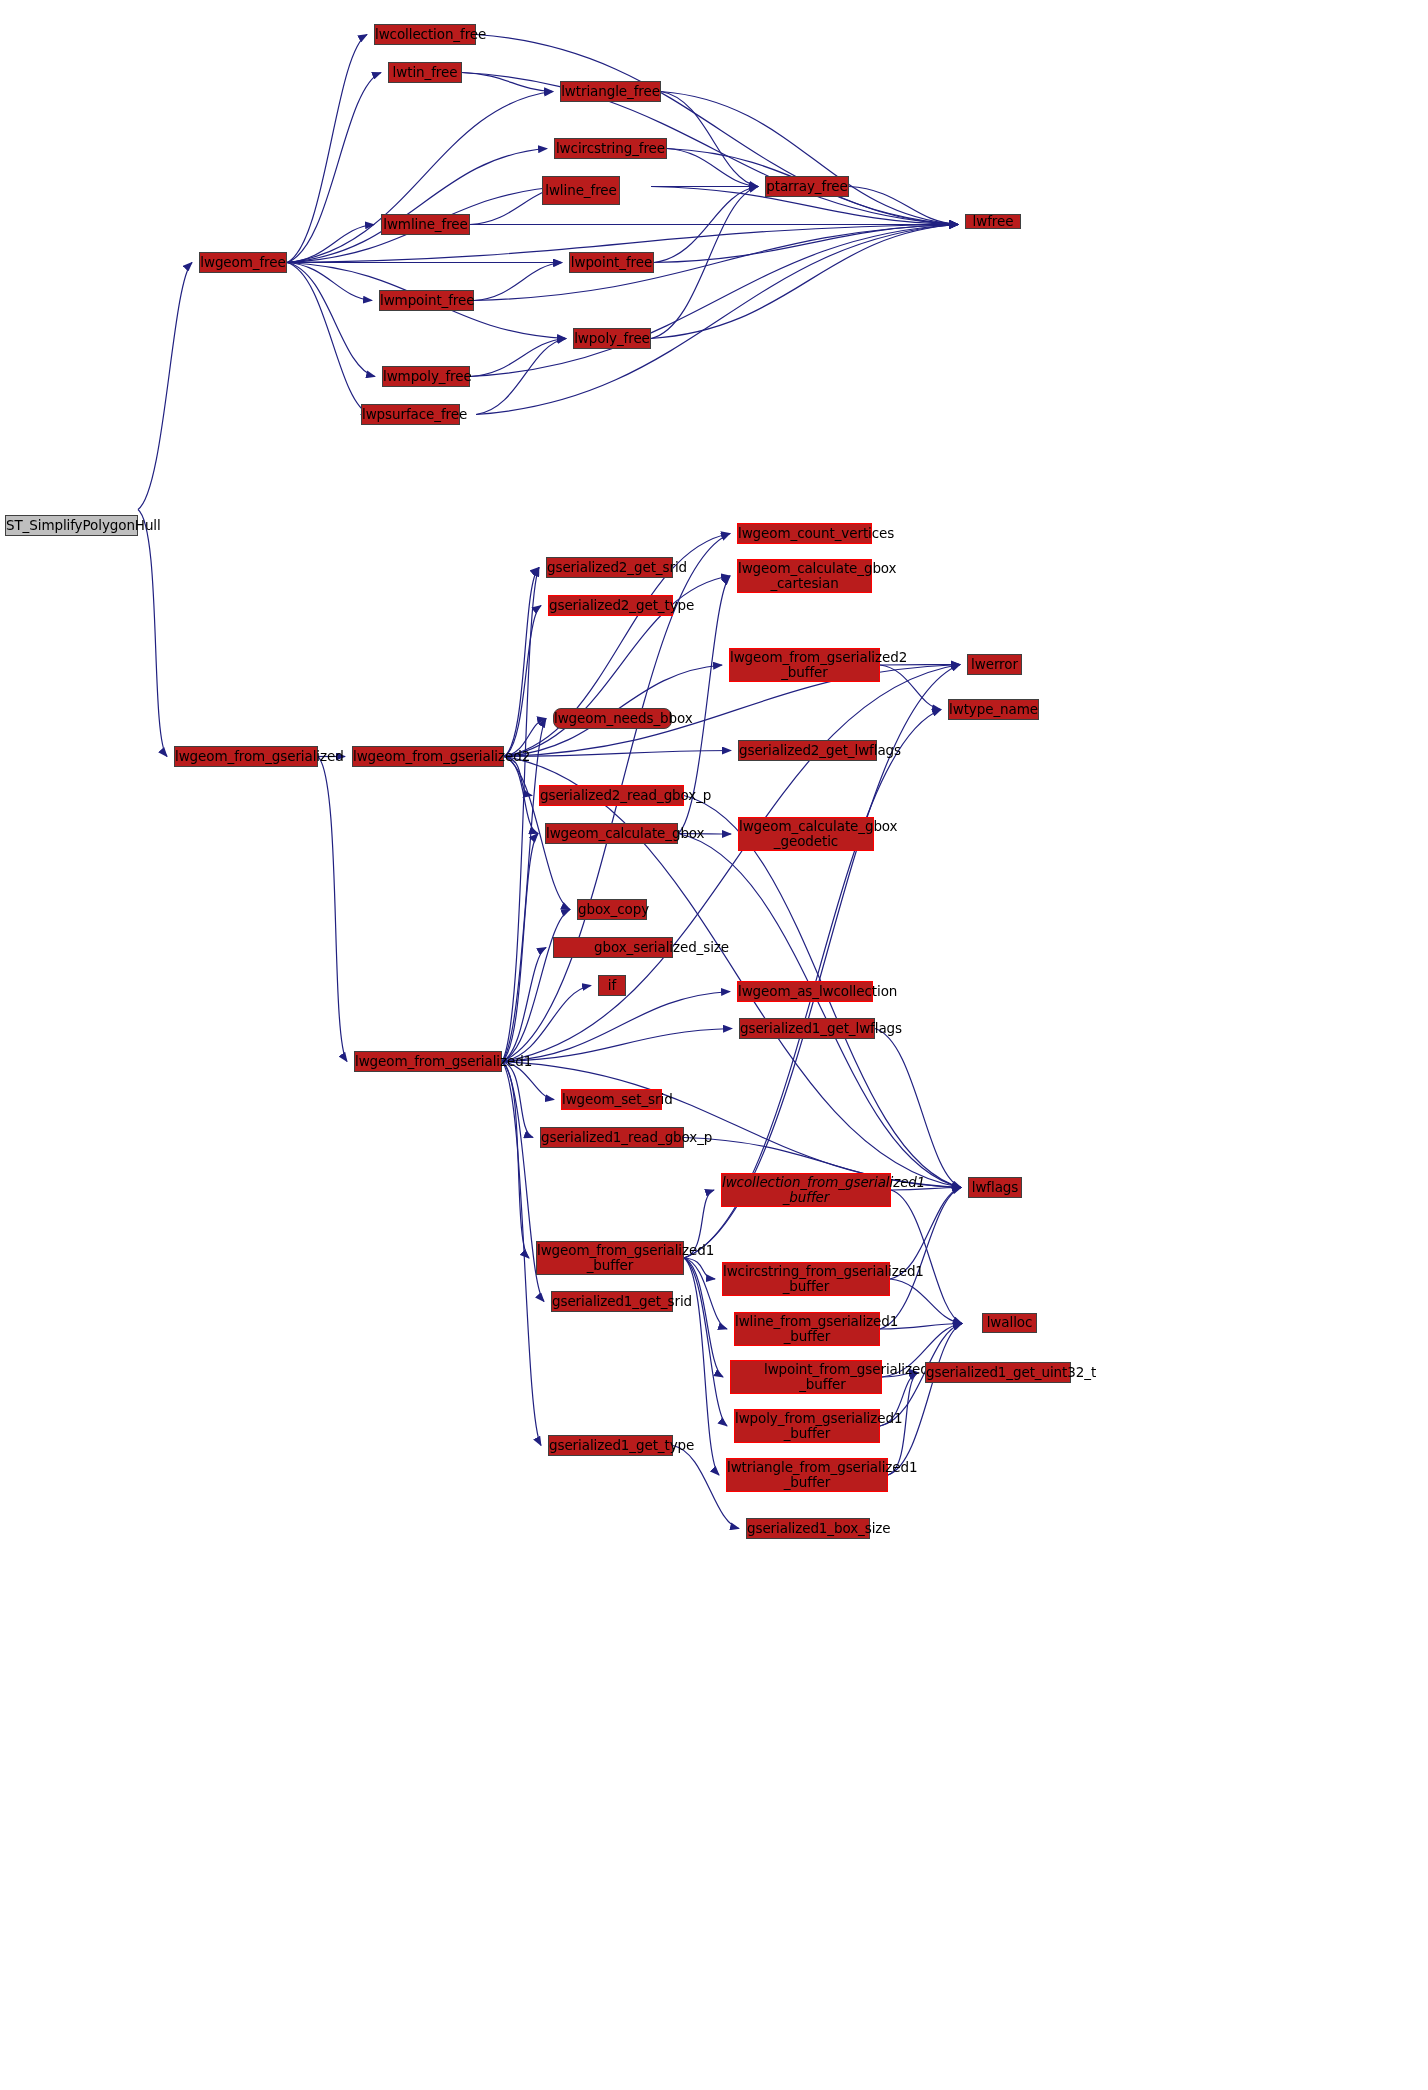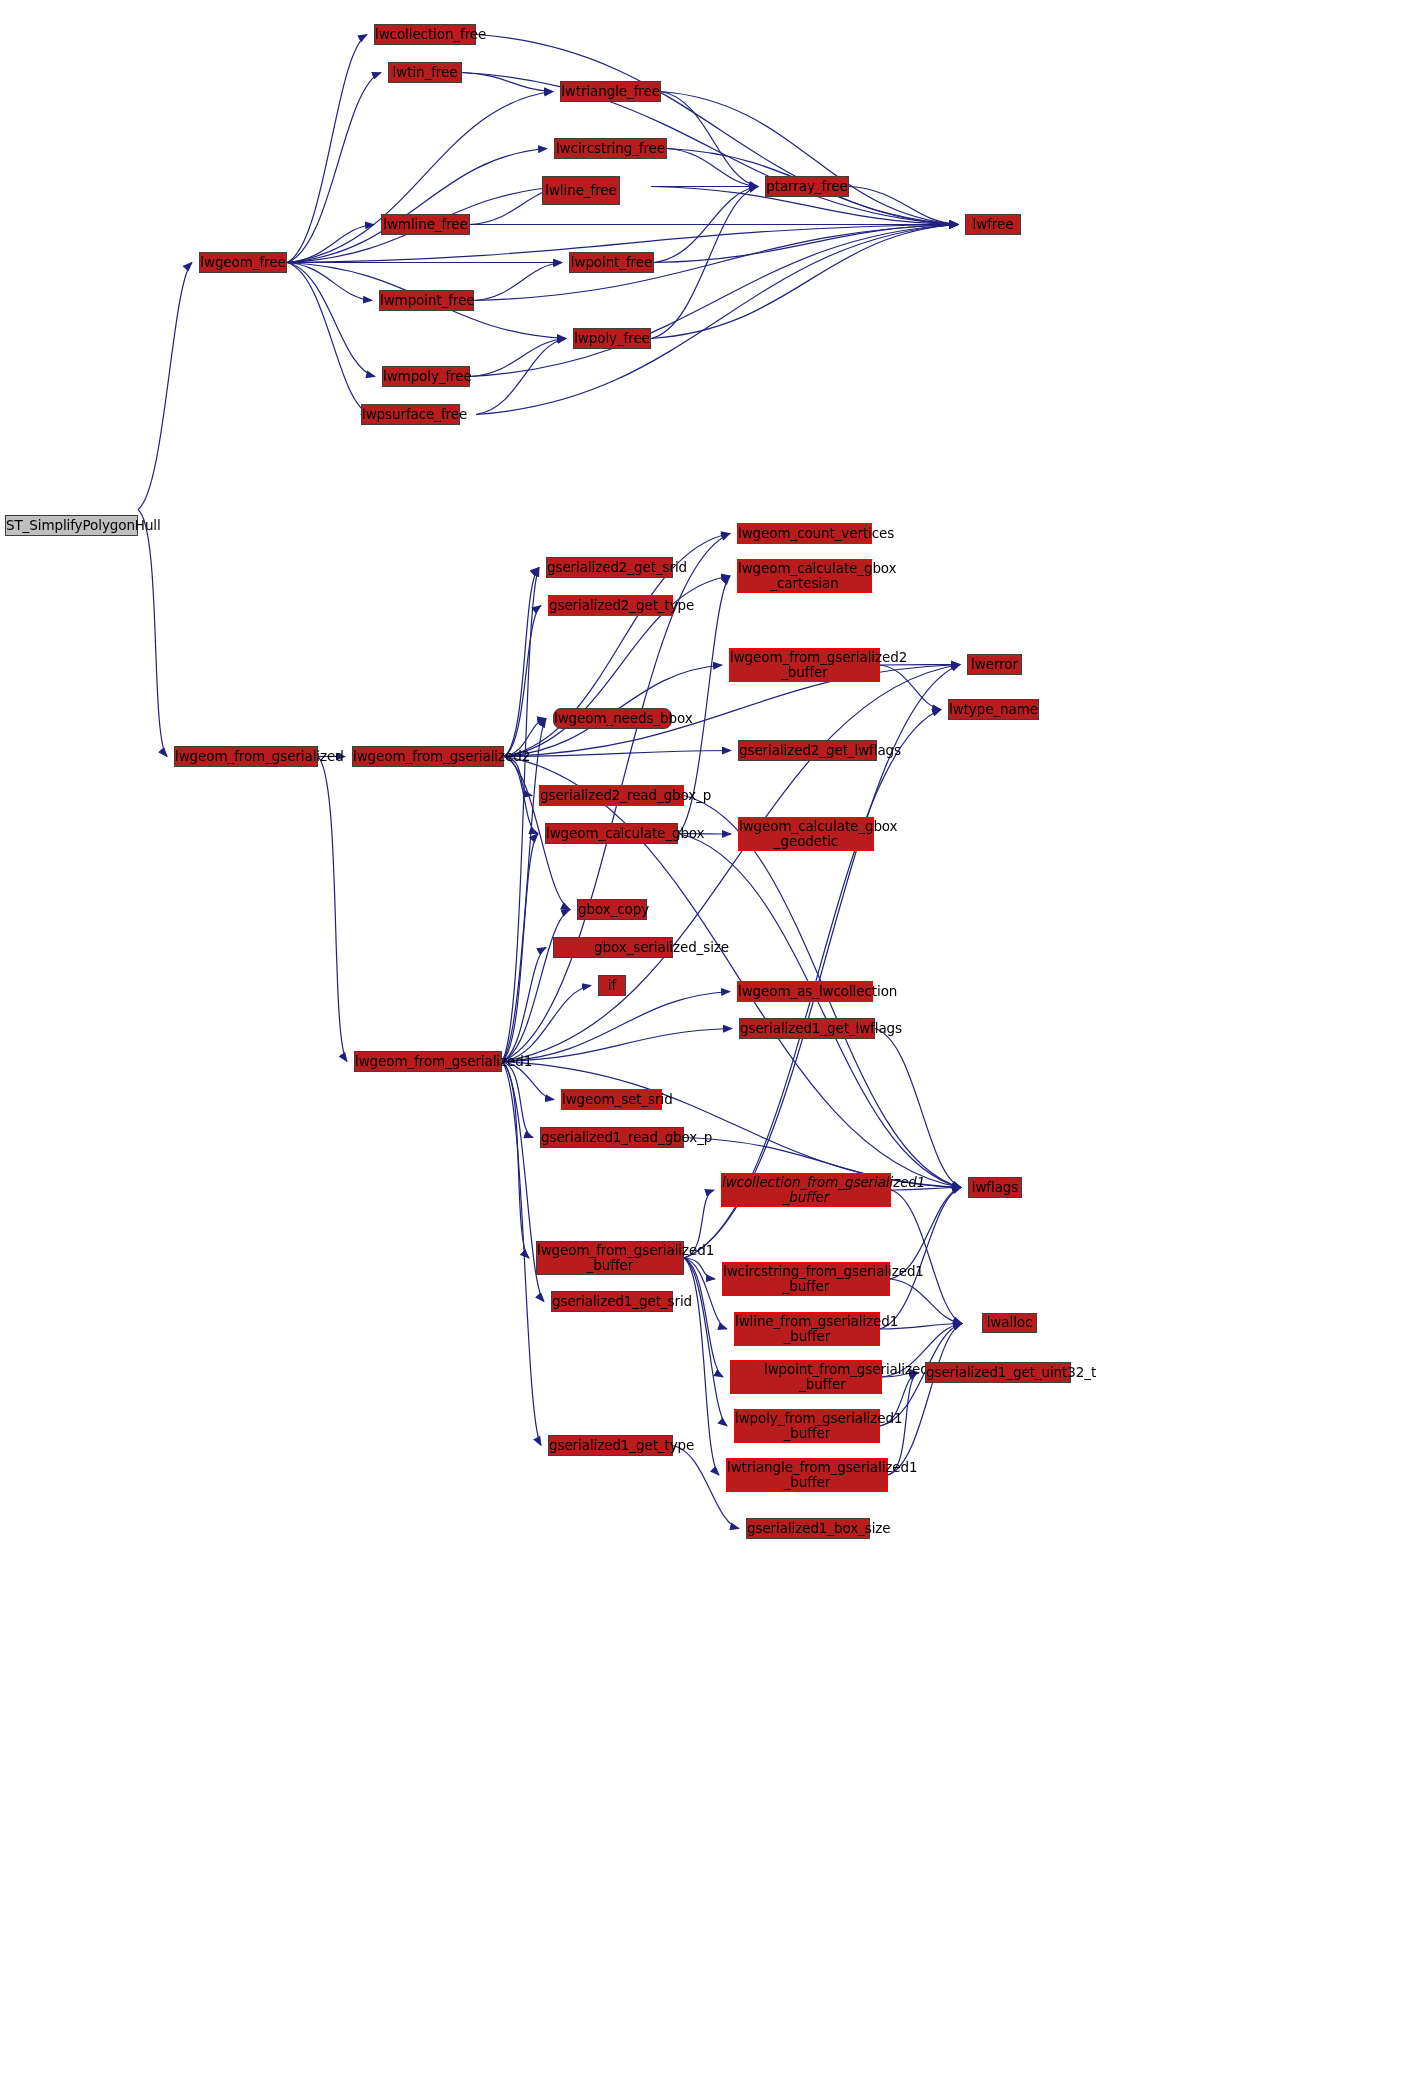--- a/index.html
+++ b/index.html
@@ -141,21 +141,21 @@
       </g>
   </svg>
   <div id="node-layer">
       <div class="node root" style="left: 5px; top: 499px; width: 133px; height: 21px; margin-top: 16px;"><span>ST_SimplifyPolygonHull</span></div>
       <div class="node" style="left: 374px; top: 24px; width: 102px; height: 21px;"><span>lwcollection_free</span></div>
       <div class="node" style="left: 388px; top: 62px; width: 74px; height: 21px;"><span>lwtin_free</span></div>
       <div class="node" style="left: 560px; top: 81px; width: 101px; height: 21px;"><span>lwtriangle_free</span></div>
       <div class="node" style="left: 554px; top: 138px; width: 113px; height: 21px;"><span>lwcircstring_free</span></div>
       <div class="node" style="left: 542px; top: 176px; width: 78px; height: 29px;"><span>lwline_free</span></div>
       <div class="node" style="left: 765px; top: 176px; width: 84px; height: 21px;"><span>ptarray_free</span></div>
-      <div class="node" style="left: 965px; top: 214px; width: 56px; height: 21px;"><span>lwfree</span></div>
+      <div class="node" style="left: 965px; top: 214px; width: 56px; height: 15px;"><span>lwfree</span></div>
       <div class="node" style="left: 381px; top: 214px; width: 89px; height: 21px;"><span>lwmline_free</span></div>
       <div class="node" style="left: 199px; top: 252px; width: 88px; height: 21px;"><span>lwgeom_free</span></div>
       <div class="node" style="left: 569px; top: 252px; width: 85px; height: 21px;"><span>lwpoint_free</span></div>
       <div class="node" style="left: 379px; top: 290px; width: 95px; height: 21px;"><span>lwmpoint_free</span></div>
       <div class="node" style="left: 573px; top: 328px; width: 78px; height: 21px;"><span>lwpoly_free</span></div>
       <div class="node" style="left: 382px; top: 366px; width: 88px; height: 21px;"><span>lwmpoly_free</span></div>
       <div class="node" style="left: 361px; top: 404px; width: 99px; height: 21px;"><span>lwpsurface_free</span></div>
       <div class="node red" style="left: 737px; top: 523px; width: 135px; height: 21px;"><span>lwgeom_count_vertices</span></div>
       <div class="node red" style="left: 737px; top: 559px; width: 135px; height: 34px;"><span>lwgeom_calculate_gbox
 _cartesian</span></div>

